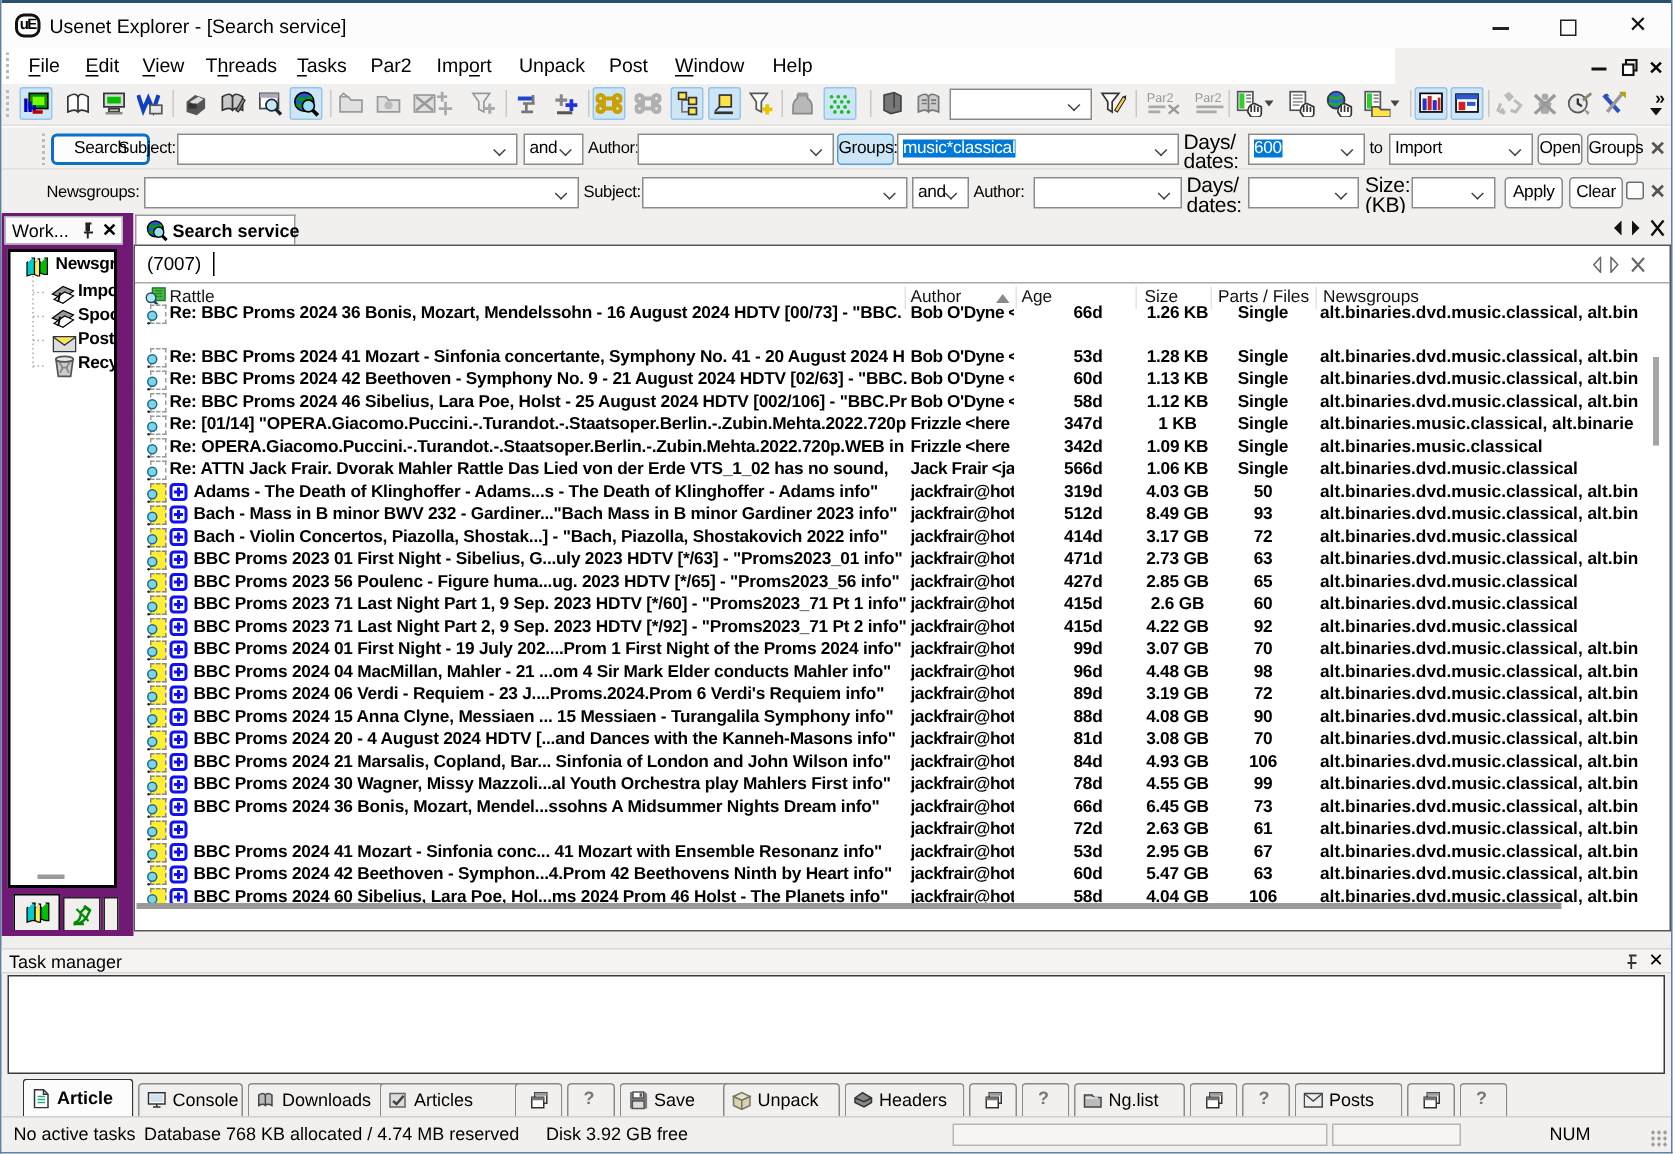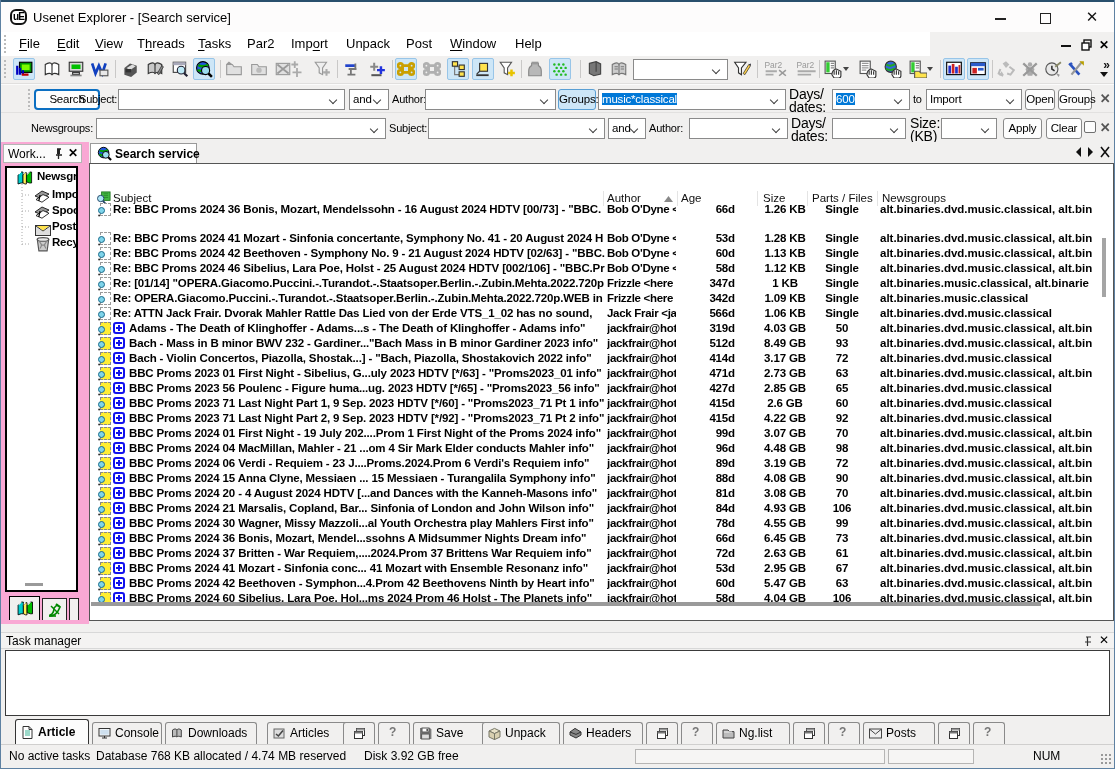--- a/index.html
+++ b/index.html
@@ -40,21 +40,21 @@
 .lbl2{position:absolute;top:1px;font-size:14px;line-height:13px}
 .cb{position:absolute;top:4px;height:21px;background:#fff;border:1px solid #8a8a8a}
 .cb::after{content:"";position:absolute;right:8px;top:7px;width:5px;height:5px;border-right:1.4px solid #404040;border-bottom:1.4px solid #404040;transform:rotate(45deg)}
 .cb .v{position:absolute;left:3px;top:3px;font-size:11.5px}
 .cb .sel{background:#0078d7;color:#fff}
 .btn{position:absolute;top:4px;height:21px;background:#fdfdfd;border:1px solid #8a8a8a;border-radius:3px;font-size:11.5px;text-align:center;white-space:nowrap}
 .xbtn{position:absolute;top:6px;width:16px;height:16px;color:#555;font-weight:bold;font-size:13px;line-height:16px;text-align:center}
 #fgrip{position:absolute;left:27px;top:4px;width:3px;height:21px;
 background-image:repeating-linear-gradient(#bbb 0 2px,transparent 2px 4px);background-size:2px 100%;background-repeat:no-repeat}
 
-#dock{position:absolute;left:0;top:142px;width:88px;height:482px;background:#f9a8d4}
+#dock{position:absolute;left:0;top:142px;width:88px;height:482px;background:#701a75}
 #dockcap{position:absolute;left:2px;top:2px;width:79px;height:19px;background:#fbfbfb;border:1px solid #b4b4b4;font-size:12px}
 #dockcap .t{position:absolute;left:4px;top:2px}
 #tree{position:absolute;left:4px;top:24px;width:73px;height:426px;background:#fff;border:2px solid #000;overflow:hidden}
 #tree .ti2{position:absolute;font-size:11.5px;font-weight:bold;white-space:nowrap;letter-spacing:-.2px}
 #treegrip{position:absolute;left:24px;top:441px;width:18px;height:3px;background:#9a9a9a}
 .dtab{position:absolute;background:#f1f0ef;border:1px solid #222;border-bottom:none}
 
 #tabstrip{position:absolute;left:88px;top:142px;width:1025px;height:21px;background:#f1f0ef}
 #tabact{position:absolute;left:1px;top:1px;width:107px;height:21px;background:#fff;border:1px solid #9a9a9a;border-bottom:none;font-weight:bold;font-size:12px;white-space:nowrap}
 #panel{position:absolute;left:88px;top:163px;width:1025px;height:458px;background:#fff;border:1px solid #555}
@@ -467,28 +467,37 @@
         </svg></span>
       <span style="position:absolute;left:24px;top:3px">Search service</span>
     </div>
  <svg style="position:absolute;left:986px;top:4px" width="36" height="12" viewBox="0 0 36 12">
       <path d="M6 1L1 6l5 5z" fill="#111"></path>
       <path d="M13 1l5 5-5 5z" fill="#111"></path>
       <path d="M26 1l8 10M34 1L26 11" stroke="#111" stroke-width="1.6"></path>
     </svg>
 </div>
 <div id="panel">
+ <div id="qrow">
+      <span class="q">(7007)</span>
+      <span id="cursor"></span>
+  <svg style="position:absolute;left:972px;top:7px" width="40" height="11" viewBox="0 0 40 11">
+        <path d="M5 .5L.5 5.5l4.5 5z" fill="none" stroke="#666"></path>
+        <path d="M12 .5l4.5 5L12 10.5z" fill="none" stroke="#666"></path>
+        <path d="M26 1l8 9M34 1l-8 9" stroke="#666" stroke-width="1.4"></path>
+      </svg>
+ </div>
  <div id="thead">
       <svg viewBox="0 0 16 16" style="position:absolute;left:6px;top:1px;width:15px;height:15px">
         <rect x="6" y="1" width="9" height="9" fill="#44bb44" stroke="#227722"></rect>
         <path d="M8 3h5M8 5h5M8 7h5" stroke="#2a8a2a"></path>
         <circle cx="5" cy="8" r="3.4" fill="#aee5f5" stroke="#246"></circle>
         <path d="M7.4 10.6l3 3.4" stroke="#246" stroke-width="2"></path>
       </svg>
-  <span style="left:23px">Subject</span>
+  <span style="left:23px">Rattle</span>
   <span style="left:517px">Author</span>
   <svg style="position:absolute;left:574px;top:6px" width="9" height="6" viewBox="0 0 9 6">
         <path d="M4.5 0L9 6H0z" fill="#888"></path>
       </svg>
   <span style="left:591px">Age</span>
   <span style="left:673px">Size</span>
   <span style="left:722px">Parts / Files</span>
   <span style="left:792px">Newsgroups</span>
   <span class="csep" style="left:513px"></span>
       <span class="csep" style="left:587px"></span>
@@ -705,21 +714,20 @@
       <span class="s" style="left:39px">BBC Proms 2024 36 Bonis, Mozart, Mendel...ssohns A Midsummer Nights Dream info"</span>
       <span class="a">jackfrair@hot</span>
       <span class="g">66d</span>
       <span class="z">6.45 GB</span>
       <span class="f">73</span>
       <span class="n">alt.binaries.dvd.music.classical, alt.bin</span>
     </div>
 <div class="r" style="top:382px">
       <i class="mg y"></i>
       <b class="pl"></b>
-      <span class="s" style="left:39px">BBC Proms 2024 37 Britten - War Requiem,....2024.Prom 37 Brittens War Requiem info"</span>
       <span class="a">jackfrair@hot</span>
       <span class="g">72d</span>
       <span class="z">2.63 GB</span>
       <span class="f">61</span>
       <span class="n">alt.binaries.dvd.music.classical, alt.bin</span>
     </div>
 <div class="r" style="top:397px">
       <i class="mg y"></i>
       <b class="pl"></b>
       <span class="s" style="left:39px">BBC Proms 2024 41 Mozart - Sinfonia conc... 41 Mozart with Ensemble Resonanz info"</span>
@@ -779,21 +787,21 @@
         </svg></span>
       <span class="tx">Console</span>
     </div>
 <div class="bt" style="left:164px;width:92px">
       <span class="ic"><svg viewBox="0 0 13 13">
           <path d="M1.5 3c2-1.4 3.6-1.4 4.4 0 .8-1.4 2.4-1.4 4.4 0v7c-2-1-3.6-1-4.4 0-.8-1-2.4-1-4.4 0z" fill="#bbb" stroke="#444"></path>
           <path d="M5.9 3v7" stroke="#444"></path>
         </svg></span>
       <span class="tx">Downloads</span>
     </div>
-<div class="bt" style="left:266px;width:96px">
+<div class="bt" style="left:252px;width:96px">
       <span class="ic"><svg viewBox="0 0 13 13">
           <rect x="1" y="2" width="10" height="9" fill="#ddd" stroke="#666"></rect>
           <path d="M3 7l2.4 2L10 3.6" stroke="#444" stroke-width="1.6" fill="none"></path>
         </svg></span>
       <span class="tx">Articles</span>
     </div>
 <div class="bt" style="left:342px;width:32px">
       <span class="ic" style="left:9px"><svg viewBox="0 0 13 13">
           <rect x="3.5" y="1.5" width="8" height="7" fill="#fff" stroke="#333"></rect>
           <rect x="3.5" y="1.5" width="8" height="2" fill="#999"></rect>

